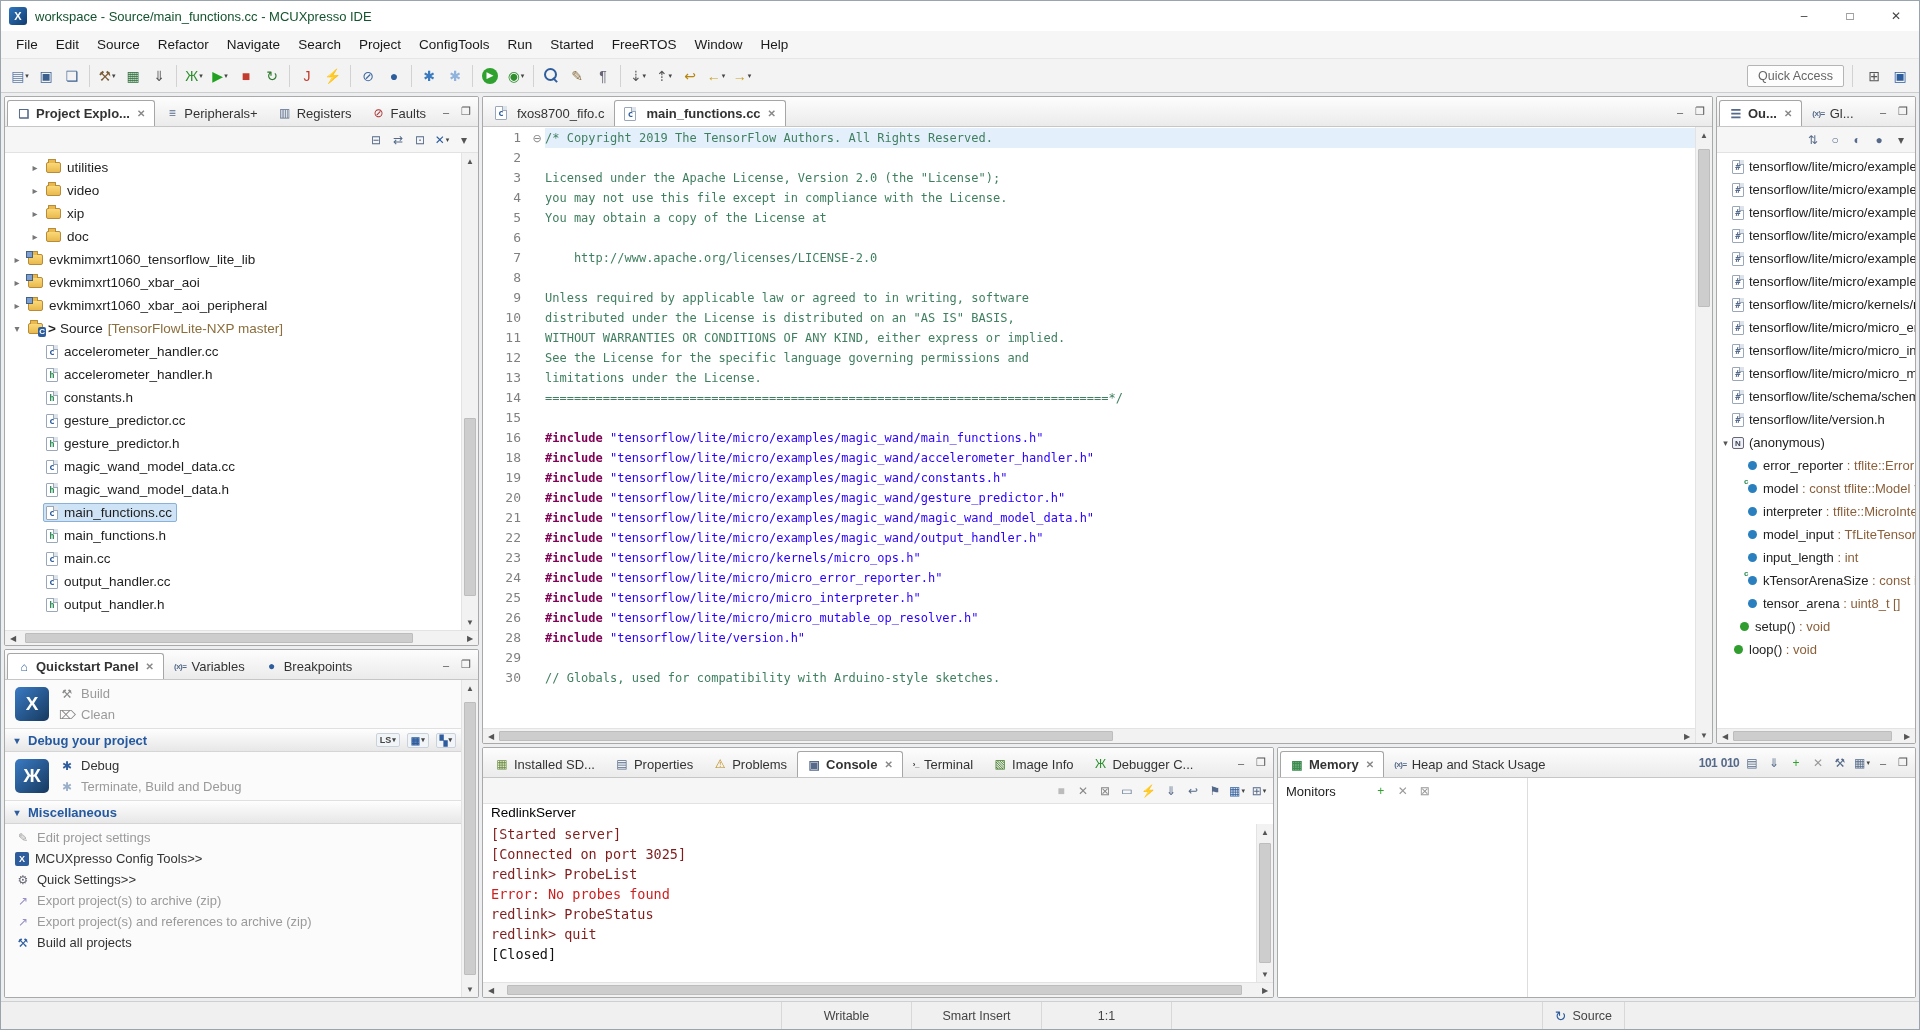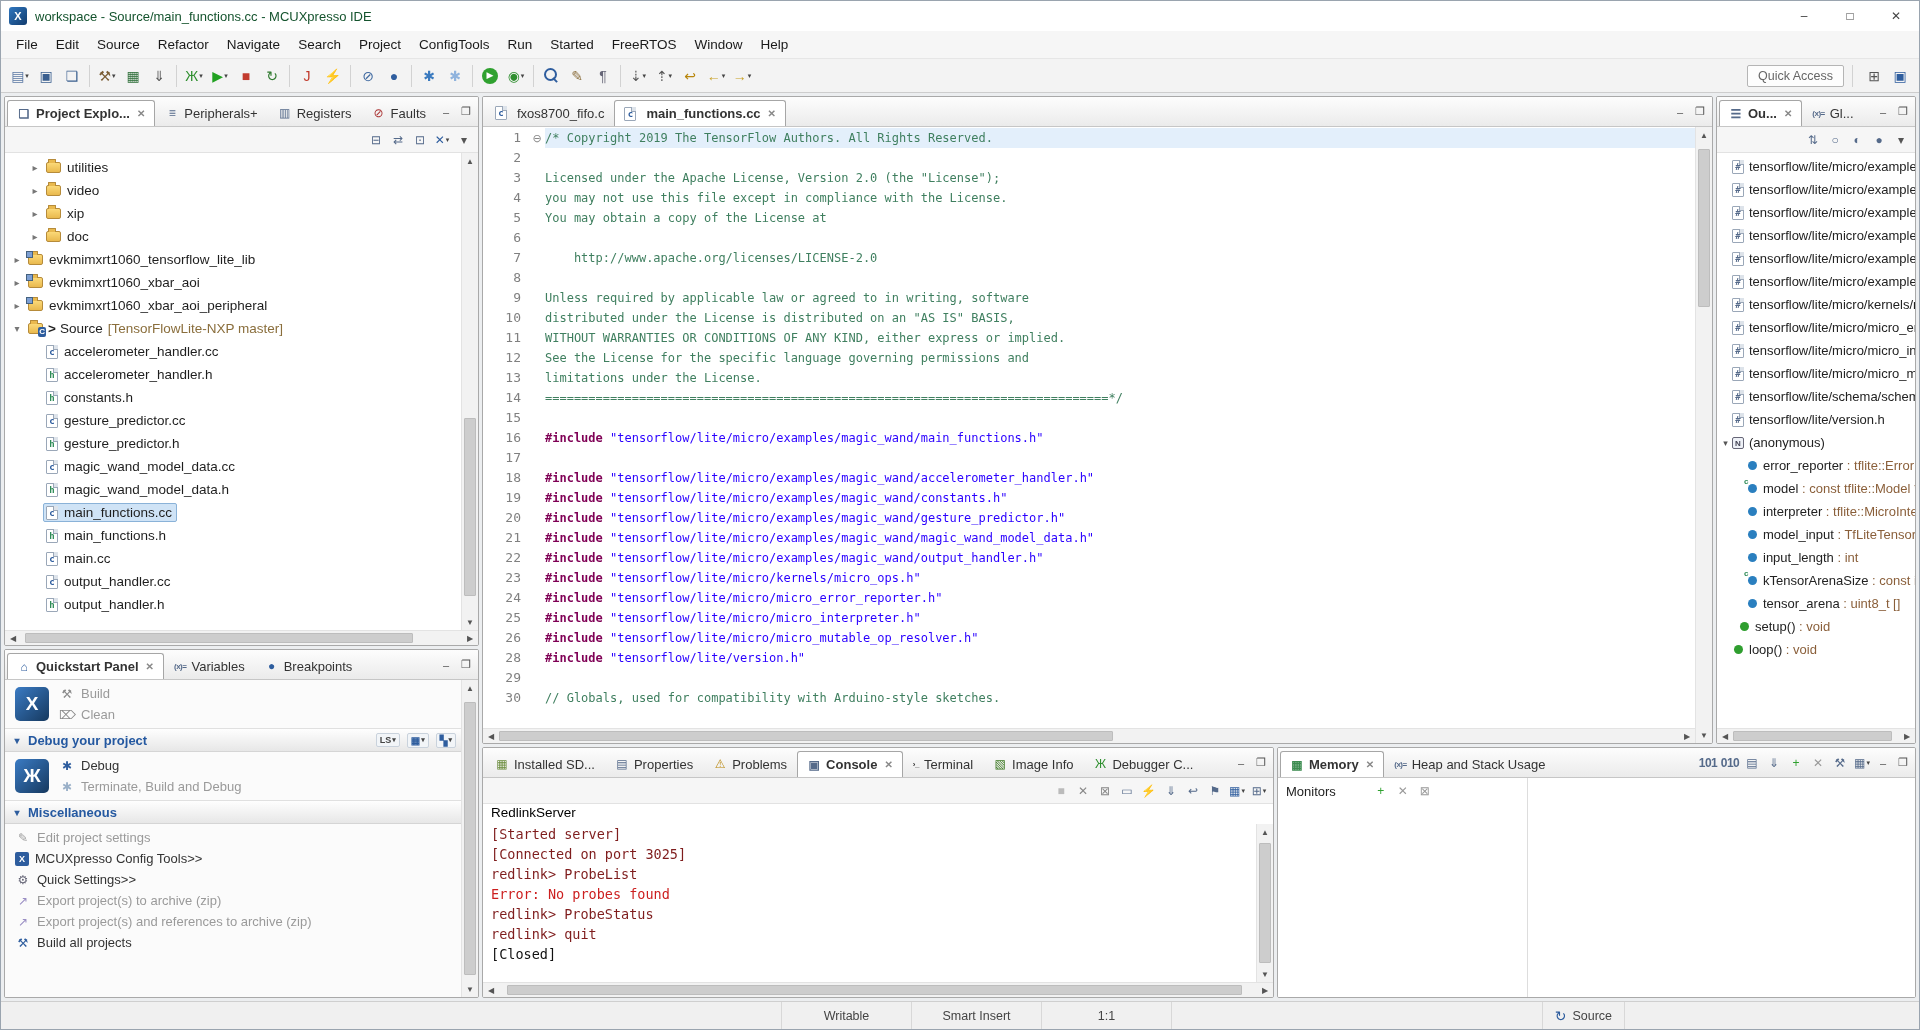--- a/index.html
+++ b/index.html
@@ -714,25 +714,20 @@
                     <span class="ln">15</span>
                     <span class="fold"></span>
                     <span class="ct"></span>
                   </div>
                   <div class="cline">
                     <span class="ln">16</span>
                     <span class="fold"></span>
                     <span class="ct"><span class="c-dir">#include </span><span class="c-str">"tensorflow/lite/micro/examples/magic_wand/main_functions.h"</span></span>
                   </div>
                   <div class="cline">
-                    <span class="ln">17</span>
-                    <span class="fold"></span>
-                    <span class="ct"></span>
-                  </div>
-                  <div class="cline">
                     <span class="ln">18</span>
                     <span class="fold"></span>
                     <span class="ct"><span class="c-dir">#include </span><span class="c-str">"tensorflow/lite/micro/examples/magic_wand/accelerometer_handler.h"</span></span>
                   </div>
                   <div class="cline">
                     <span class="ln">19</span>
                     <span class="fold"></span>
                     <span class="ct"><span class="c-dir">#include </span><span class="c-str">"tensorflow/lite/micro/examples/magic_wand/constants.h"</span></span>
                   </div>
                   <div class="cline">

